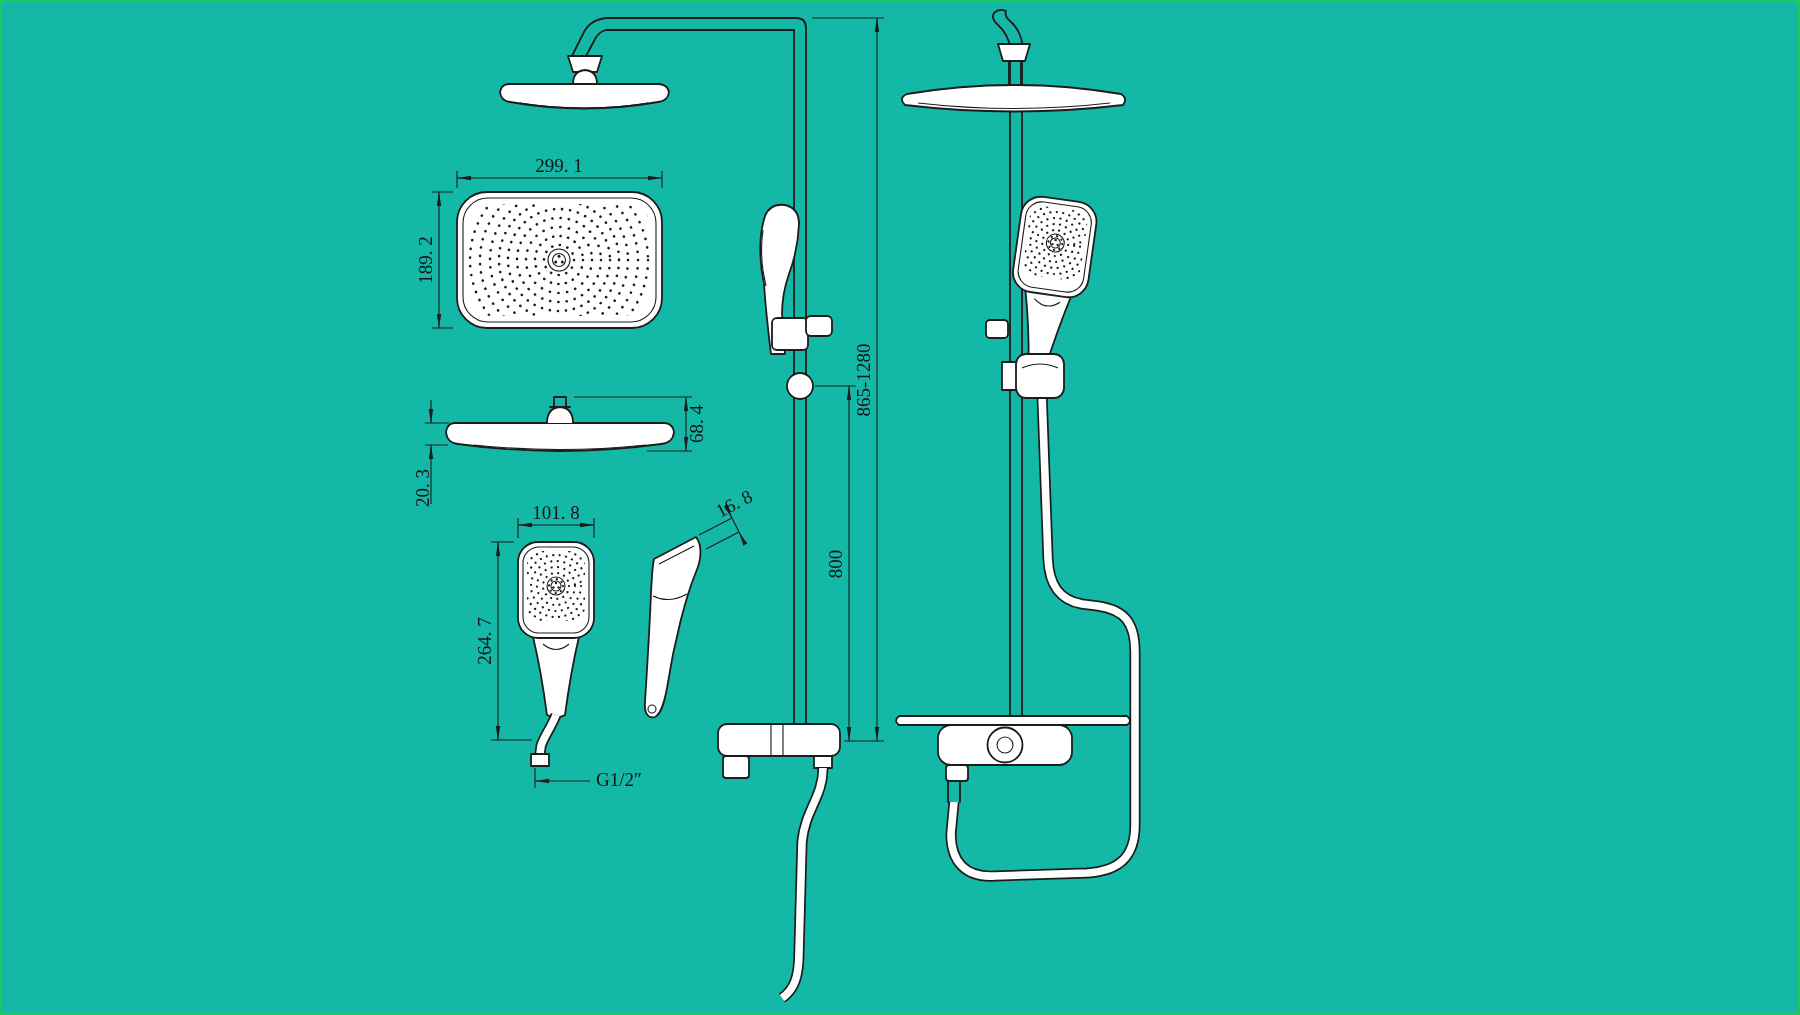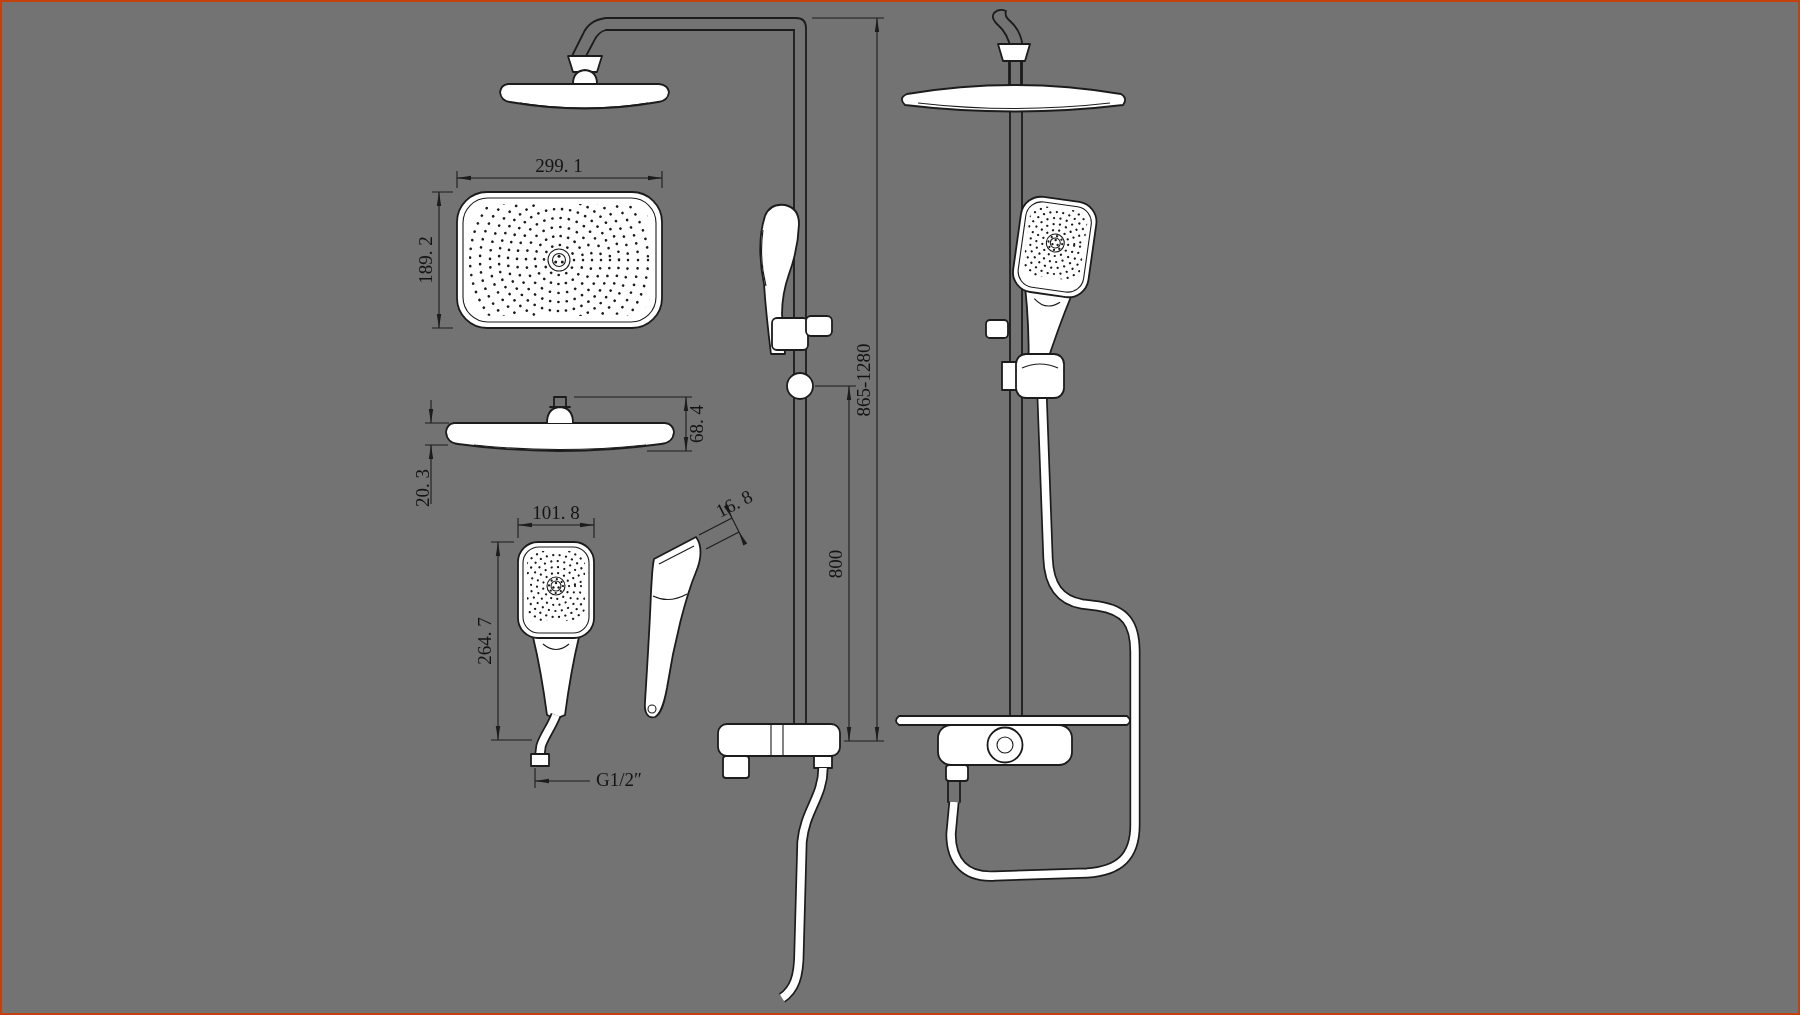--- a/index.html
+++ b/index.html
@@ -1,16 +1,16 @@
 <!DOCTYPE html>
 <html><head>
 <meta charset="utf-8">
 <style>
   html,body{margin:0;padding:0;background:#ffffff;}
-  .stage{width:1800px;height:1015px;background:#737373;position:relative;border:2px solid #c2410c;box-sizing:border-box;overflow:hidden;}
+  .stage{width:1800px;height:1015px;background:#14b8a6;position:relative;border:2px solid #22c55e;box-sizing:border-box;overflow:hidden;}
   svg{display:block;}
   .ln{fill:none;stroke:#1c1c1c;stroke-width:1.8;stroke-linecap:round;stroke-linejoin:round;}
   .lnf{fill:#ffffff;stroke:#1c1c1c;stroke-width:1.8;stroke-linejoin:round;}
   .thin{fill:none;stroke:#1c1c1c;stroke-width:1.1;}
   .dots{fill:none;stroke:#1c1c1c;stroke-linecap:round;}
   .tube{fill:none;stroke:#1c1c1c;stroke-width:11;stroke-linejoin:round;}
   .tubein{fill:none;stroke:#ffffff;stroke-width:7.6;stroke-linejoin:round;}
   .dimtxt{font-family:"Liberation Serif","DejaVu Serif",serif;font-size:19px;fill:#141414;}
 </style>
 </head>

